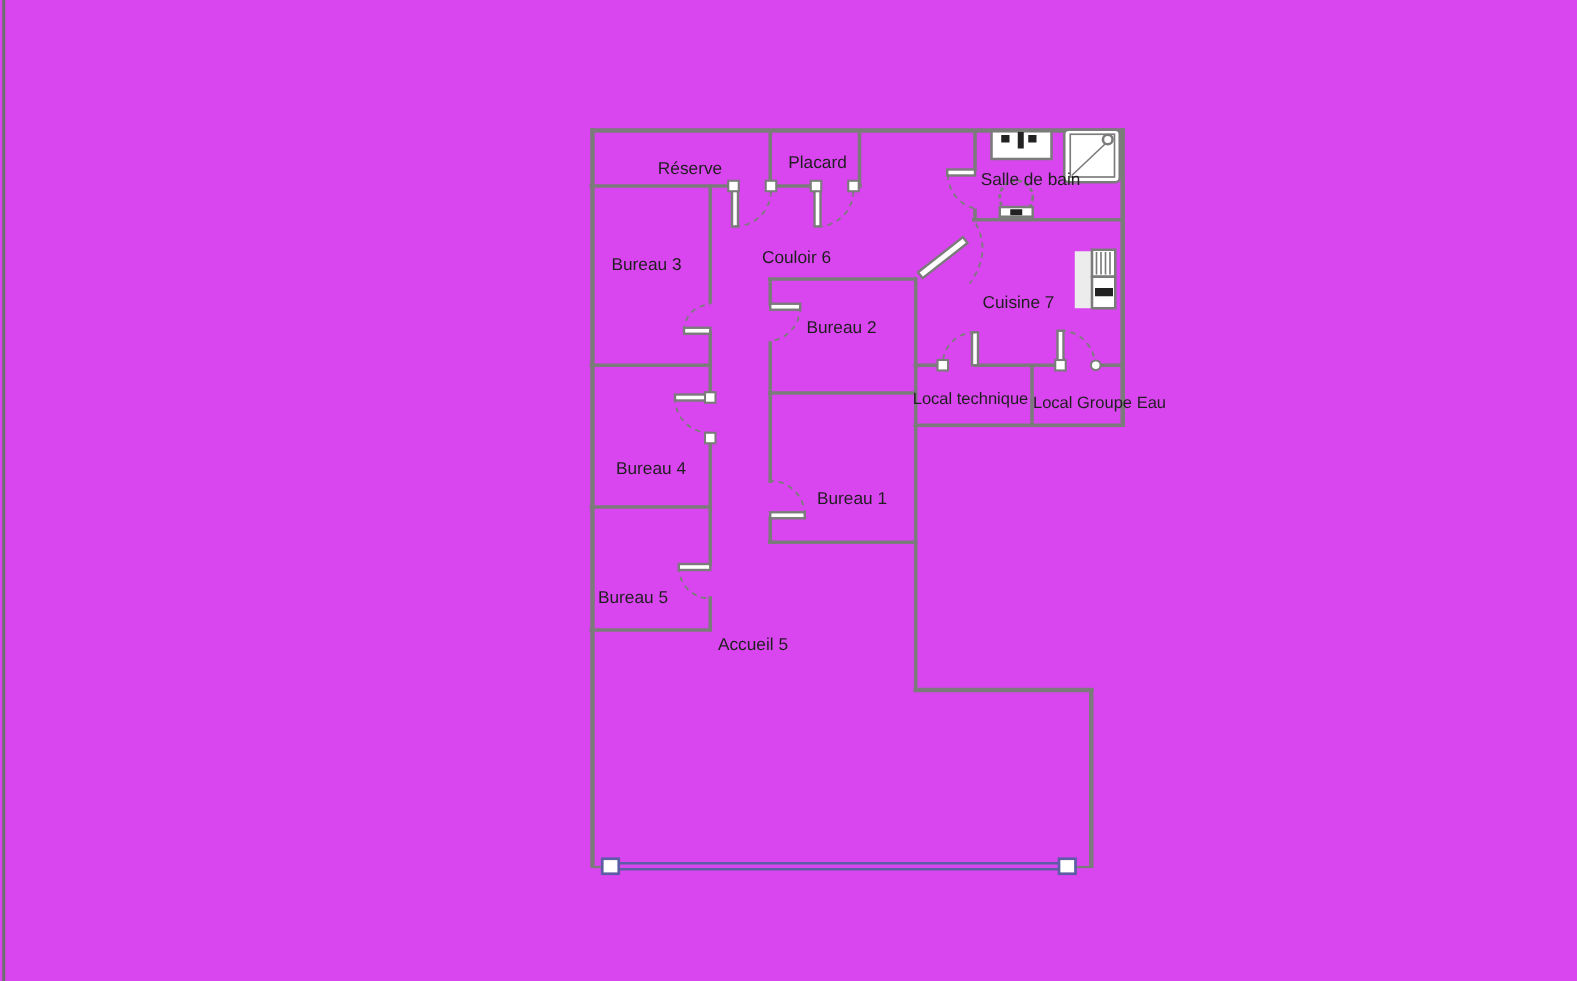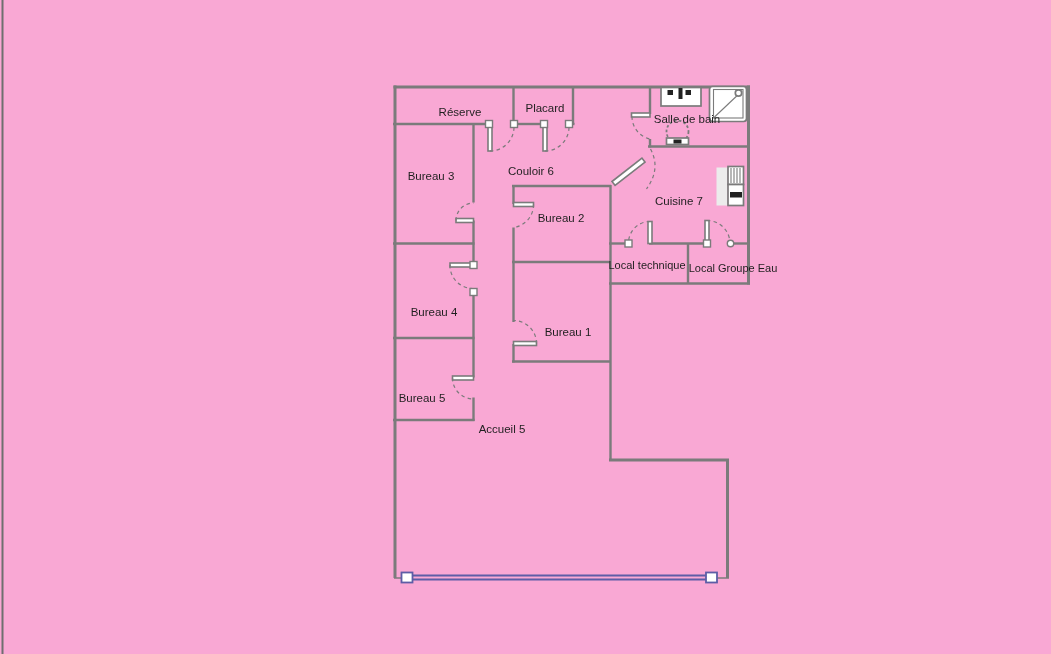--- a/index.html
+++ b/index.html
@@ -1,19 +1,19 @@
 <!DOCTYPE html>
 <html style="--wall-color: #7b7b7b; --window-color: #5d5da6;"><head>
 <meta charset="utf-8">
 <style>
   html,body{margin:0;padding:0;background:#fff;}
   .stage{
     position:relative;
     width:1051px;height:654px;
-    background:#f9a8d4;
+    background:#d946ef;
     overflow:hidden;
     font-family:"Liberation Sans",sans-serif;
   }
   .plan-svg{position:absolute;left:0;top:0;}
   .wall{stroke:var(--wall-color,#7b7b7b);fill:none;stroke-linecap:butt;}
   .w3{stroke-width:3;}
   .w25{stroke-width:2.4;}
   .w15{stroke-width:1.5;}
   .leaf{fill:#fff;stroke:var(--wall-color,#7b7b7b);stroke-width:1.6;}
   .arc{fill:none;stroke:var(--wall-color,#8a8a8a);stroke-width:1.2;stroke-dasharray:3.5 3.2;}

